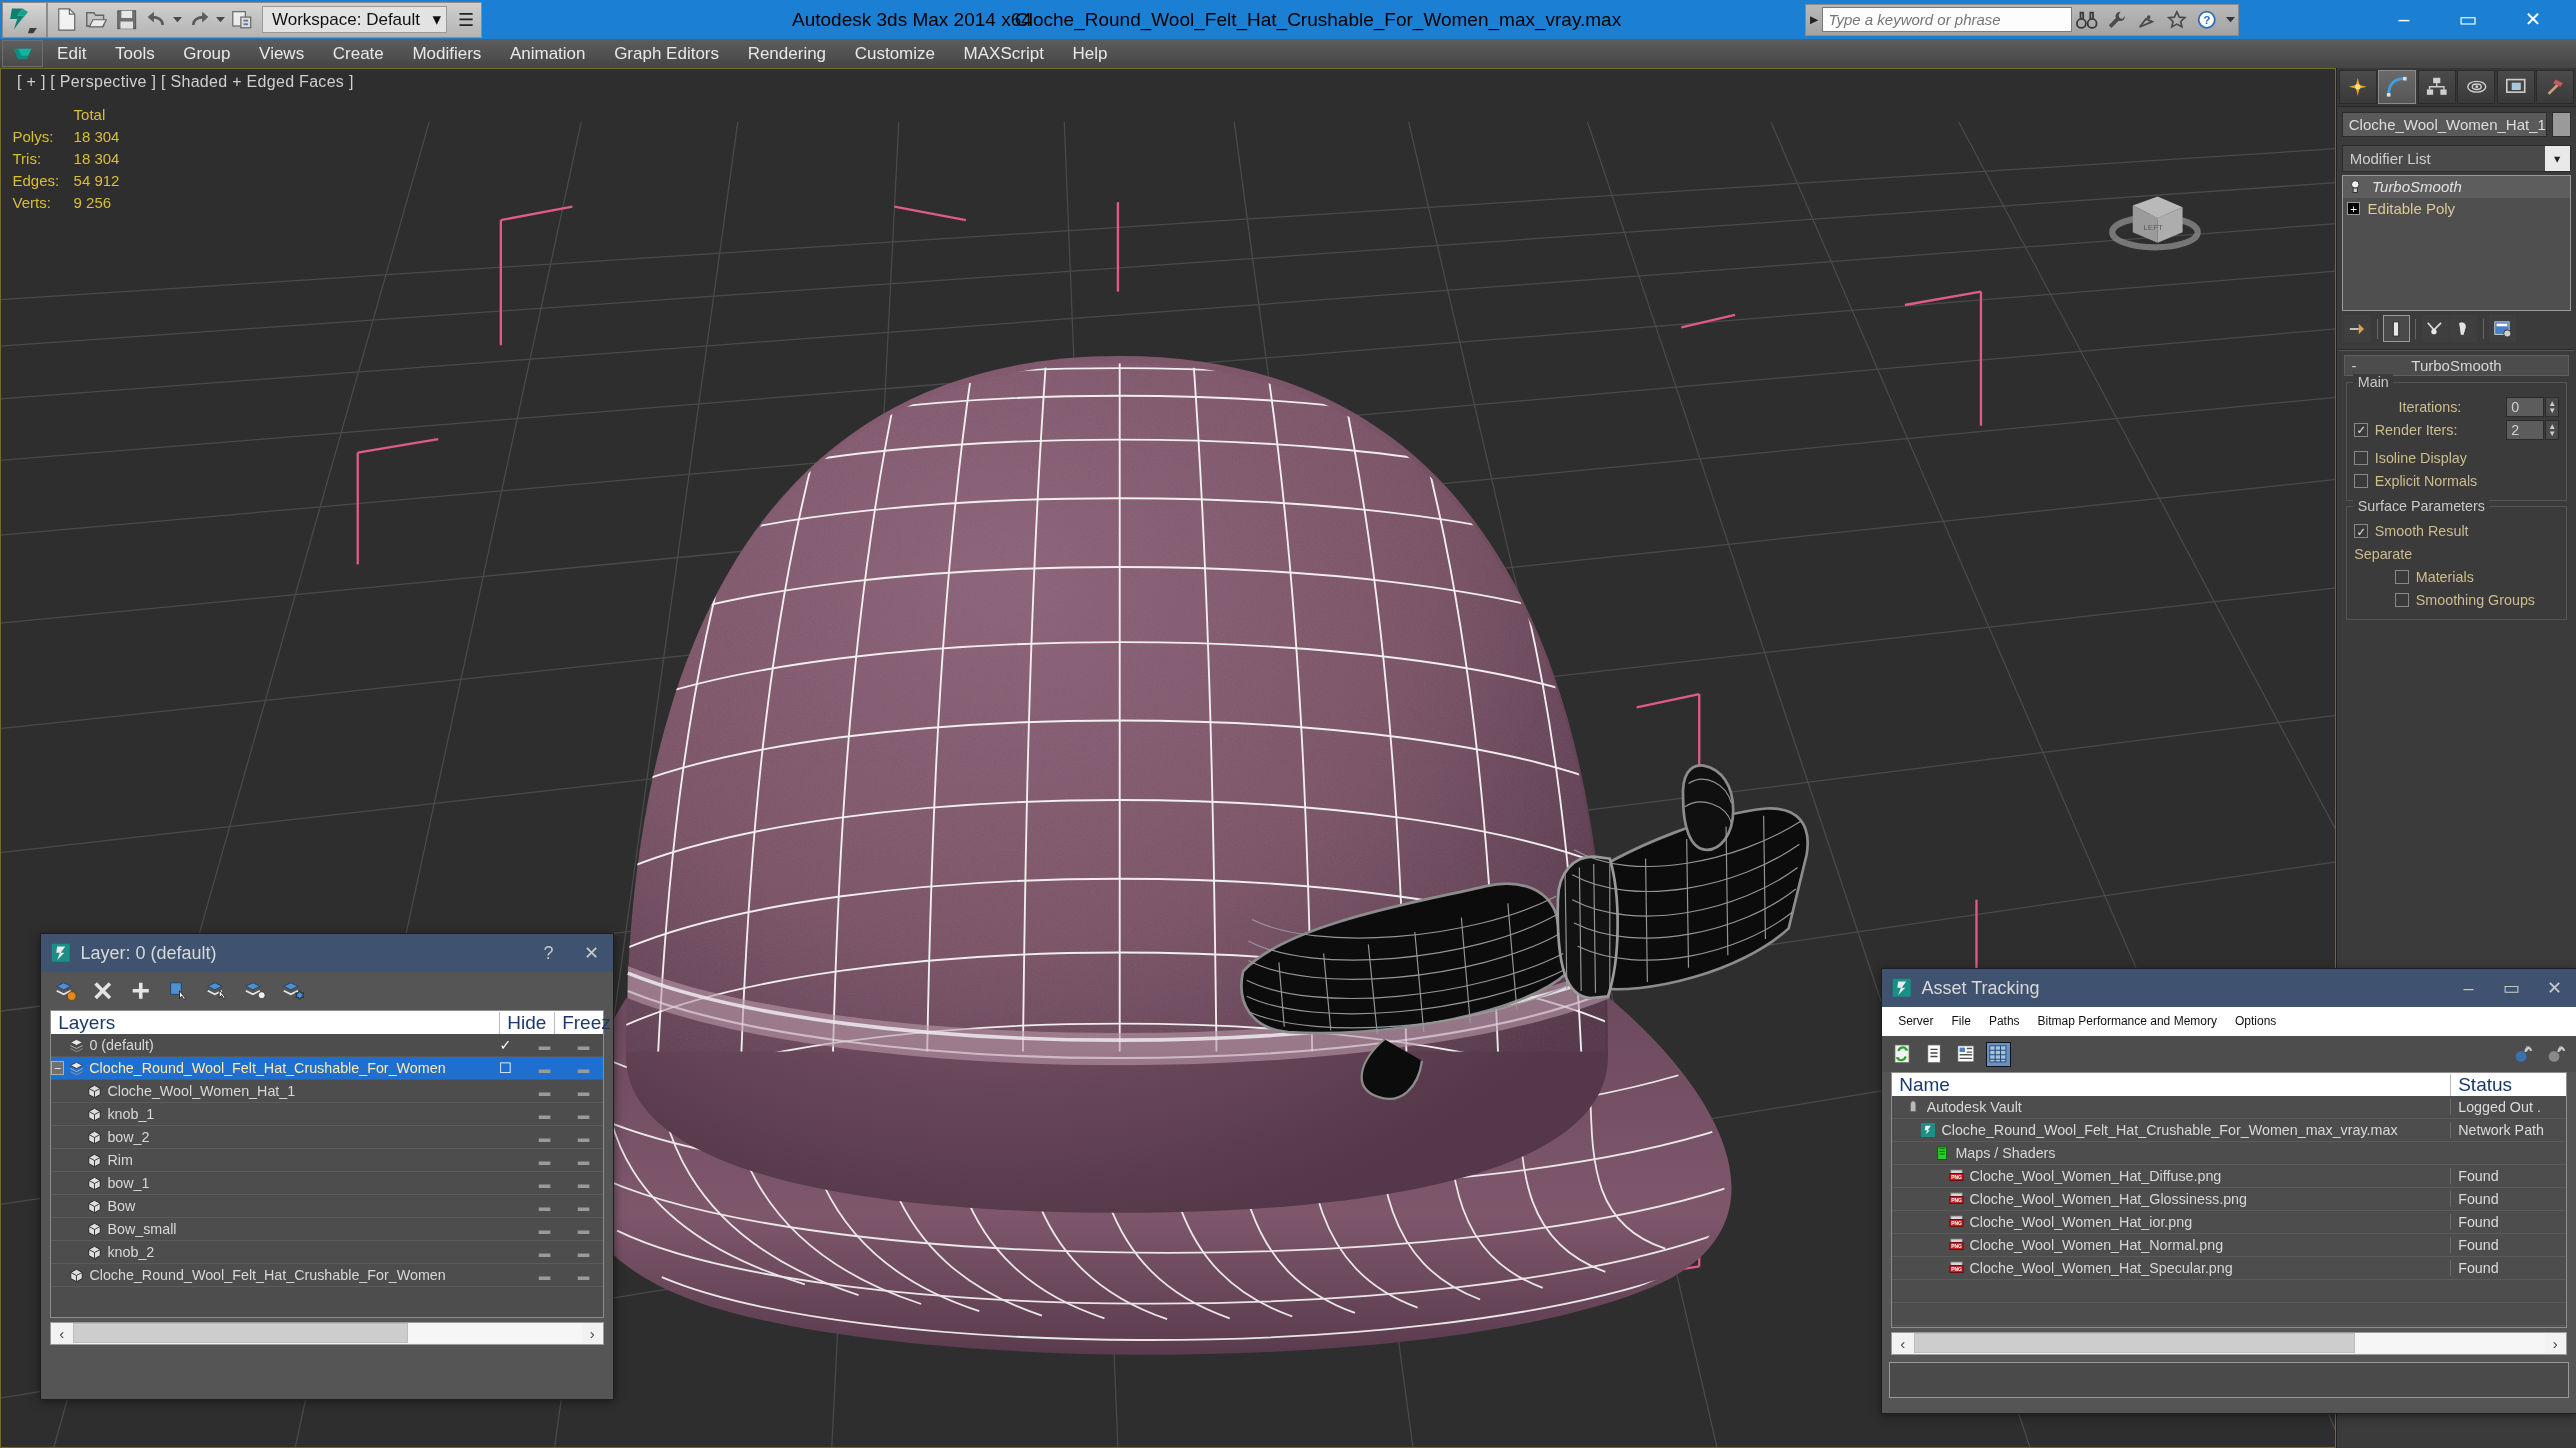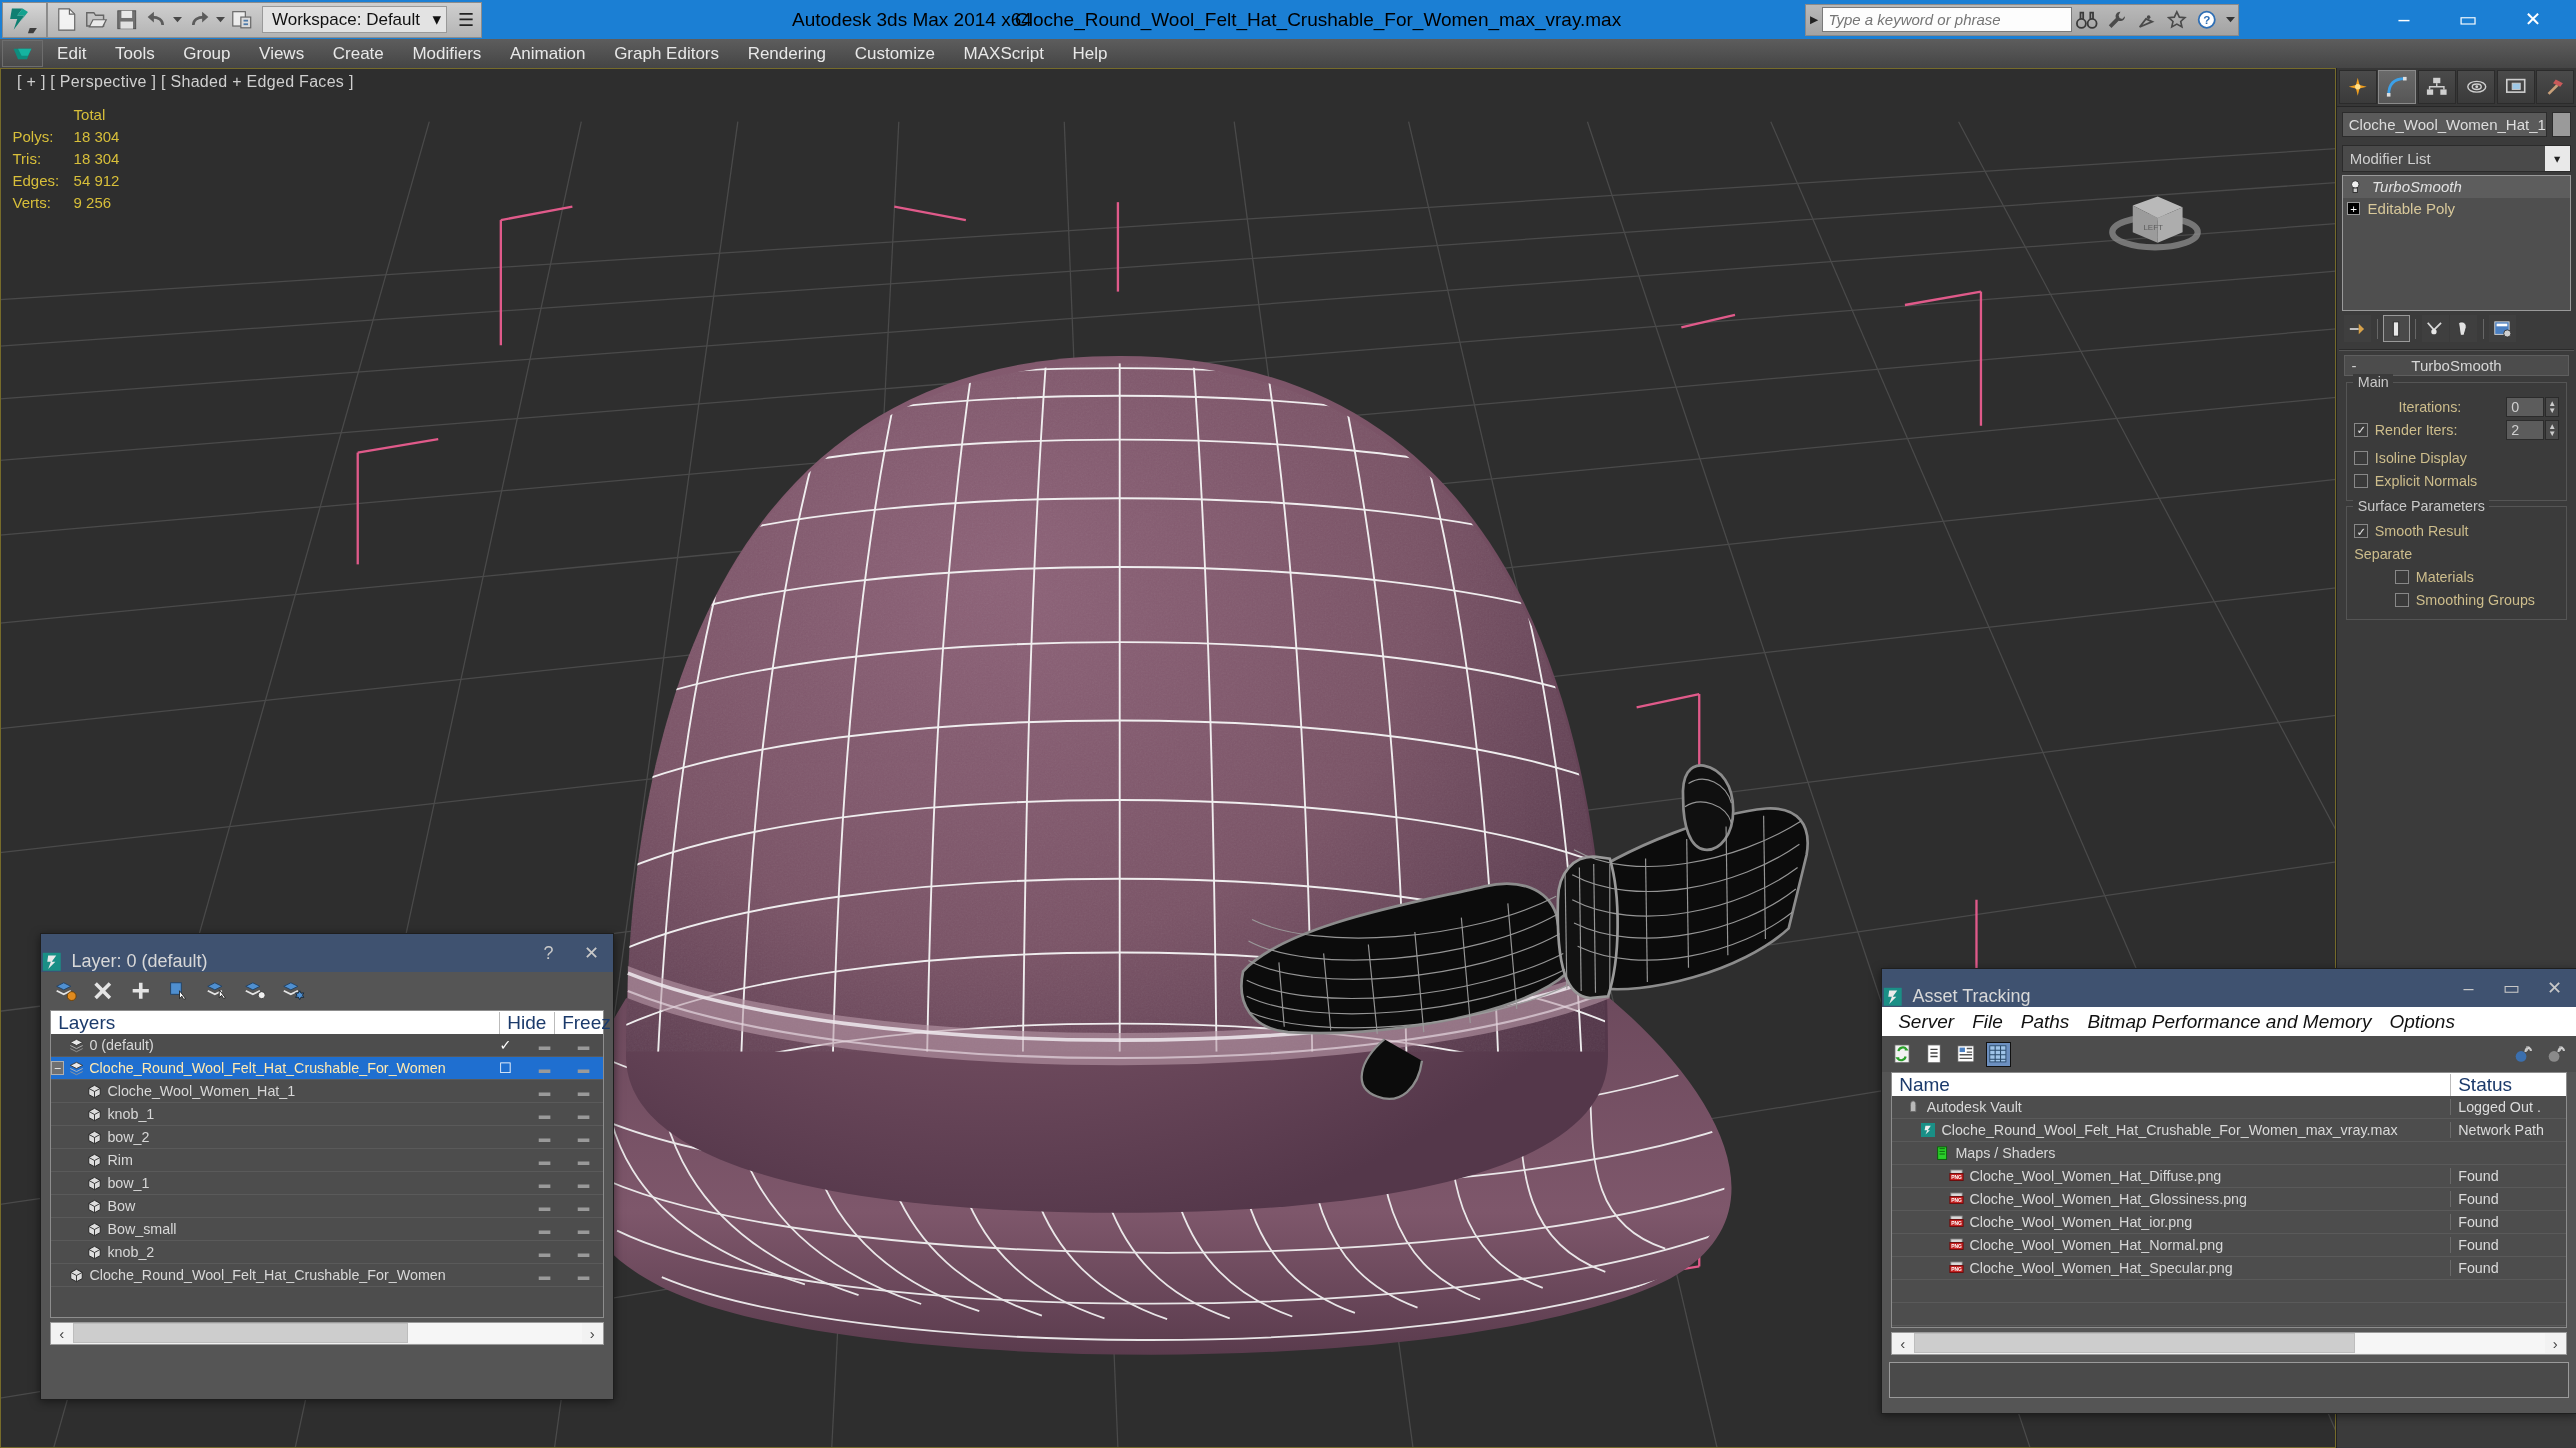--- a/index.html
+++ b/index.html
@@ -96,21 +96,21 @@
       display:flex;flex-direction:column;align-items:center;justify-content:center;color:#ccc;
       font-size:8px;line-height:7.2px;box-sizing:border-box;}
   .radio{width:13.4px;height:13.4px;border-radius:50%;background:#3a3a3a;border:0.9px solid #888;
       margin-right:7.2px;box-sizing:border-box;display:flex;align-items:center;justify-content:center;}
   .radio .dot{width:6.3px;height:6.3px;border-radius:50%;background:#e8e8e8;}
   .updbtn{margin:5.4px auto 1.8px auto;width:114px;height:23px;background:#4f4f4f;border:0.9px solid #6e6e6e;
       display:flex;align-items:center;justify-content:center;font-size:15px;color:#d7d7d7;box-sizing:border-box;}
 
   
   .win{position:absolute;background:#555;border:0.9px solid #1e1e1e;box-shadow:0 1.8px 9px rgba(0,0,0,.5);}
-  .win-tb{height:38px;background:#3f5270;display:flex;align-items:flex-end;}
+  .win-tb{height:38px;background:#3f5270;display:flex;align-items:center;padding-left:9px;}
   .win-tb .ico{width:21.5px;height:21.5px;margin-right:9px;}
   .win-tb .ttl{font-size:18px;color:#d8d8d8;flex:1;}
   .win-tb .wb{width:43px;height:38px;display:flex;align-items:center;justify-content:center;
       color:#c8c8c8;font-size:18px;}
 
   .lyr-tools{height:38px;display:flex;align-items:center;padding-left:12.5px;gap:15px;background:#555;}
   .lyr-tools .t{width:23px;height:23px;display:flex;align-items:center;justify-content:center;}
 
   .grid{margin:0 9px;background:#4d4d4d;border:0.9px solid #8d8d8d;box-sizing:border-box;}
   .ghead{height:23px;background:#fff;display:flex;align-items:center;}
@@ -124,21 +124,21 @@
   .objico{width:15px;height:15px;margin-right:5.4px;flex:0 0 auto;}
   .expander{width:13.4px;height:13.4px;border:0.9px solid #b0b0b0;margin-right:4.5px;background:#707070;
       color:#fff;font-size:10.7px;line-height:10.7px;text-align:center;box-sizing:border-box;flex:0 0 auto;}
   .hscroll{height:23px;margin:3.6px 9px 7.2px 9px;background:#f2f2f2;border:0.9px solid #9a9a9a;
       display:flex;align-items:center;box-sizing:border-box;}
   .hscroll .ar{width:21.5px;text-align:center;font-size:15px;color:#444;}
   .hscroll .track{flex:1;height:19.7px;position:relative;background:#f6f6f6;}
   .hscroll .thumb{position:absolute;left:0;top:0;height:19.7px;background:#cdcdcd;border:0.9px solid #bdbdbd;box-sizing:border-box;}
 
   .at-menu{height:29px;background:#fff;display:flex;align-items:center;padding-left:7.2px;}
-  .at-menu .m{font-size:19px;color:#111;padding:0 9px;line-height:29px;font-style:italic;}
+  .at-menu .m{font-size:12px;color:#111;padding:0 9px;line-height:29px;}
   .at-tools{height:36px;background:#4d4d4d;display:flex;align-items:center;padding:0 7.2px;gap:7.2px;}
   .at-tools .t{width:25px;height:25px;display:flex;align-items:center;justify-content:center;
       border:0.9px solid transparent;box-sizing:border-box;}
   .at-tools .t.sel{border-color:#111;background:#6c8fbf;}
   .at-status{height:36px;margin:5.4px 7.2px 7.2px 7.2px;background:#4a4a4a;border:0.9px solid #9a9a9a;box-sizing:border-box;}
 </style>
 </head>
 <body>
 
 <div class="app">

